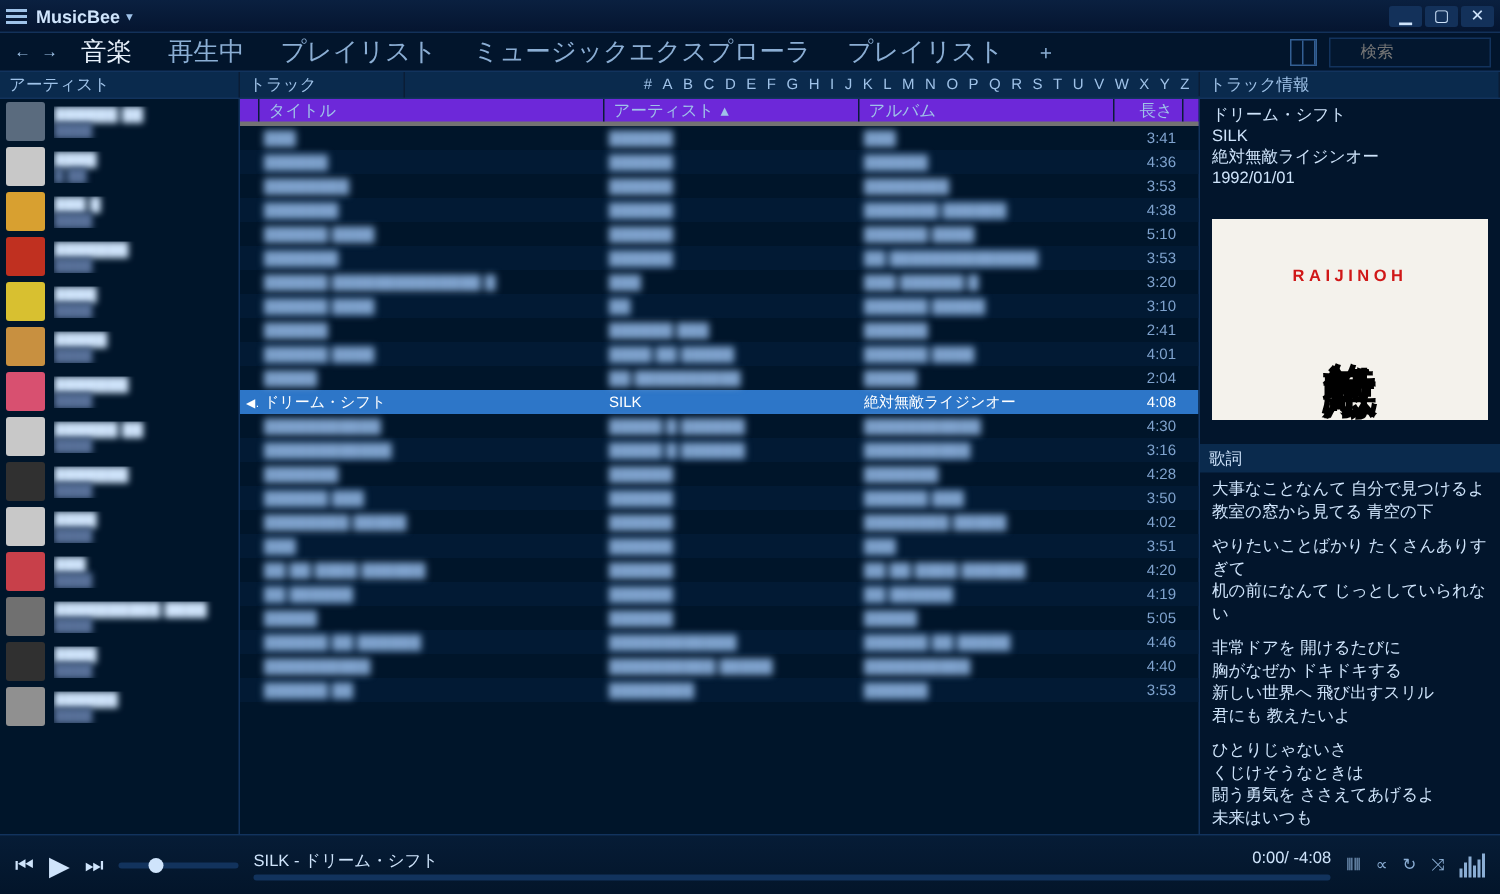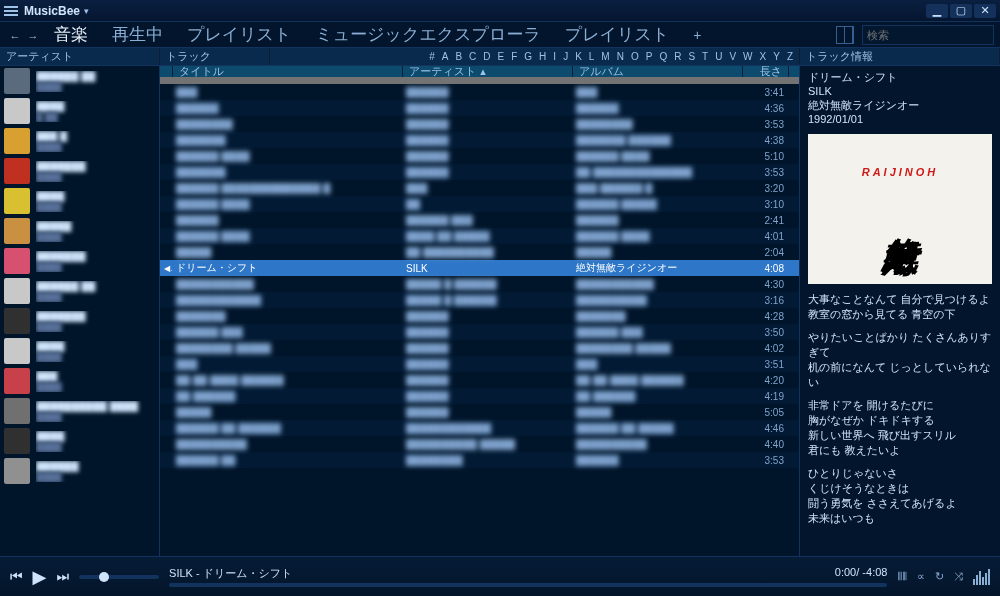--- a/index.html
+++ b/index.html
@@ -13,50 +13,50 @@
 .winbtn { width: 22px; height: 14px; margin-left: 2px; background: #13315a; display: flex; align-items: center; justify-content: center; cursor: pointer; border-radius: 2px; }
 .winbtn svg, .winbtn span { color: #cfe4fb; }
 .navbar { height: 26px; display: flex; align-items: center; background: #02152c; padding: 0 6px; border-bottom: 1px solid #12335d; }
 .navbtn { width: 18px; text-align: center; cursor: pointer; color: #9fc2e8; }
 .navtabs { display: flex; align-items: center; margin-left: 12px; gap: 24px; flex: 1; }
 .navtab { color: #8baed4; cursor: pointer; font-size: 17px; }
 .navtab.active { color: #e8f1fb; }
 .navtab.plus { font-size: 14px; }
 .layoutbtn { width: 18px; height: 18px; border: 1px solid #335f93; margin-right: 8px; cursor: pointer; display: flex; }
 .layoutbtn div { flex:1; border-right:1px solid #335f93; }
-.searchbox { display: flex; align-items: center; background: #03172f; border: 1px solid #12335d; height: 20px; width: 132px; padding: 0 4px; }
+.searchbox { display: flex; align-items: center; background: #03172f; border: 1px solid #12335d; height: 20px; width: 108px; padding: 0 20px; }
 .searchbox input { flex:1; background: transparent; border: none; color: #cfe4fb; font-size: 11px; outline: none; }
 .columnshdr { height: 18px; display: flex; align-items: stretch; background: #0a2a4d; font-size: 11px; border-bottom: 1px solid #12335d; }
 .columnshdr > div { display: flex; align-items: center; padding: 0 6px; border-right: 1px solid #0a1d36; color: #9fc2e8; }
 .main { display: flex; height: 490px; }
 .col-artists { width: 160px; border-right: 1px solid #12335d; overflow-y: auto; background: #00152a; }
 .artist-item { display: flex; align-items: center; height: 30px; padding: 2px 4px; gap: 6px; cursor: pointer; }
 .artist-thumb { width: 26px; height: 26px; background: #233a57; border-radius: 2px; }
 .artist-info { flex:1; overflow: hidden; }
 .artist-name { color: #cfe4fb; font-size: 10px; overflow: hidden; text-overflow: ellipsis; white-space: nowrap; filter: blur(2px); }
 .artist-sub { color: #59729b; font-size: 9px; filter: blur(2px); }
 .col-tracks { flex: 1; display: flex; flex-direction: column; border-right: 1px solid #12335d; }
 .alpha { height: 16px; display: flex; align-items: center; justify-content: flex-end; gap: 7px; padding: 0 8px; color: #8baed4; font-size: 10px; }
 .alpha span { cursor: pointer; }
-.trackhdr { height: 18px; display: flex; background: #0c4a6e; border-bottom: 7px solid #737373; }
+.trackhdr { height: 18px; display: flex; background: #6d28d9; border-bottom: 3px solid #737373; }
 .trackhdr > div { padding: 2px 6px; color: #9fc2e8; border-right: 1px solid #0a1d36; display: flex; align-items: center; }
 .tcol-title { width: 230px; }
 .tcol-artist { width: 170px; }
 .tcol-album { width: 170px; }
 .tcol-length { width: 46px; text-align: right; justify-content: flex-end; }
 .tracklist { flex: 1; overflow-y: auto; }
 .track-row { display: flex; height: 16px; align-items: center; font-size: 10px; color: #7fa3ce; }
 .track-row:nth-child(even) { background: #021a34; }
 .track-row.playing { background: #2d76c8; color: #fff; }
 .track-row .playicon { width: 12px; text-align: center; font-size: 8px; }
 .track-row > div { padding: 0 4px; overflow: hidden; text-overflow: ellipsis; white-space: nowrap; }
 .track-row .blur { filter: blur(2.5px); }
 .col-info { width: 200px; background: #02152c; display: flex; flex-direction: column; }
 .nowplaying-meta { padding: 4px 8px; color: #cfe4fb; font-size: 11px; line-height: 14px; }
-.albumart { margin: 4px 8px; height: 150px; background: #f4f2ec; position: relative; display: flex; flex-direction: column; align-items: center; justify-content: center; color: #000; font-style: italic; }
+.albumart { margin: 16px 8px; height: 134px; background: #f4f2ec; position: relative; display: flex; flex-direction: column; align-items: center; justify-content: center; color: #000; }
 .albumart .kanji { font-size: 36px; font-weight: bold; line-height: 38px; writing-mode: vertical-rl; }
 .albumart .brand { position: absolute; top: 32px; color: #d01818; font-size: 11px; letter-spacing: 3px; font-weight: bold; }
 .lyrics-hdr { background: #0a2a4d; padding: 2px 6px; color: #cfe4fb; font-size: 11px; }
 .lyrics { flex:1; overflow-y: auto; padding: 4px 8px; font-size: 11px; line-height: 15px; color: #cfe4fb; }
 .lyrics p { margin-bottom: 8px; }
 .player { height: 40px; background: linear-gradient(#061c36, #03152a); border-top: 1px solid #12335d; display: flex; align-items: center; padding: 0 10px; gap: 10px; }
 .pbtn { color: #cfe4fb; cursor: pointer; font-size: 14px; }
 .pbtn.play { font-size: 18px; }
 .volume { width: 80px; height: 4px; background: #12335d; border-radius: 2px; position: relative; }
 .volume .knob { position: absolute; left: 20px; top: -3px; width: 10px; height: 10px; background: #cfe4fb; border-radius: 5px; }
@@ -440,20 +440,21 @@
     <div class="nowplaying-meta">
       <div>ドリーム・シフト</div>
       <div>SILK</div>
       <div>絶対無敵ライジンオー</div>
       <div>1992/01/01</div>
     </div>
     <div class="albumart">
       <div class="brand">RAIJINOH</div>
       <div class="kanji">絶対無敵</div>
     </div>
+    <div class="lyrics-hdr">歌詞</div>
     <div class="lyrics" id="lyrics">
         <p>大事なことなんて 自分で見つけるよ<br>教室の窓から見てる 青空の下</p>
         <p>やりたいことばかり たくさんありすぎて<br>机の前になんて じっとしていられない</p>
         <p>非常ドアを 開けるたびに<br>胸がなぜか ドキドキする<br>新しい世界へ 飛び出すスリル<br>君にも 教えたいよ</p>
         <p>ひとりじゃないさ<br>くじけそうなときは<br>闘う勇気を ささえてあげるよ<br>未来はいつも</p>
       </div>
   </div>
 </div>
 
 <div class="player">

